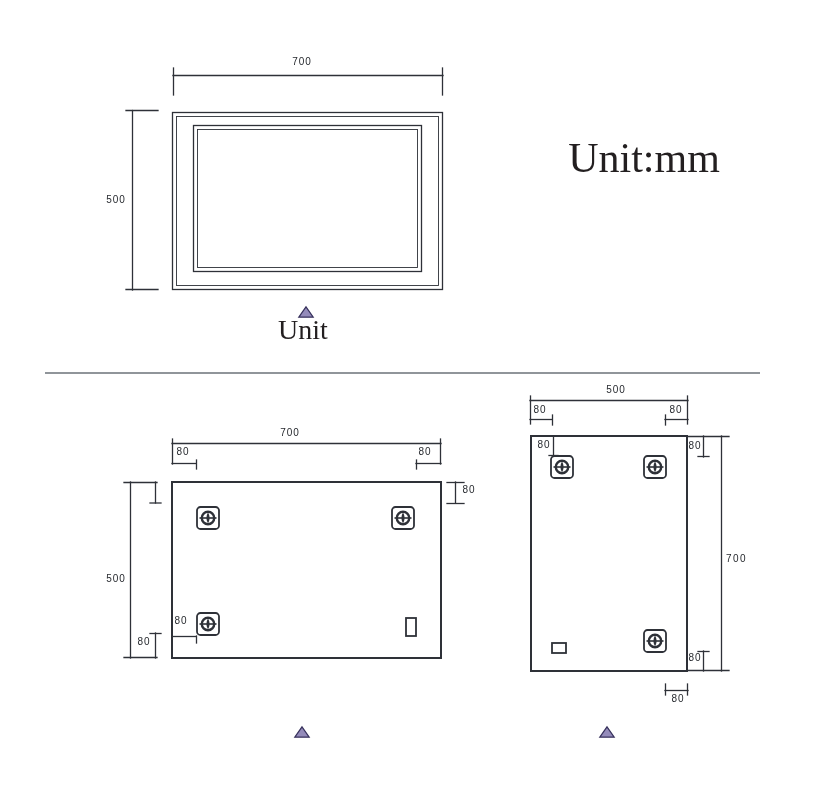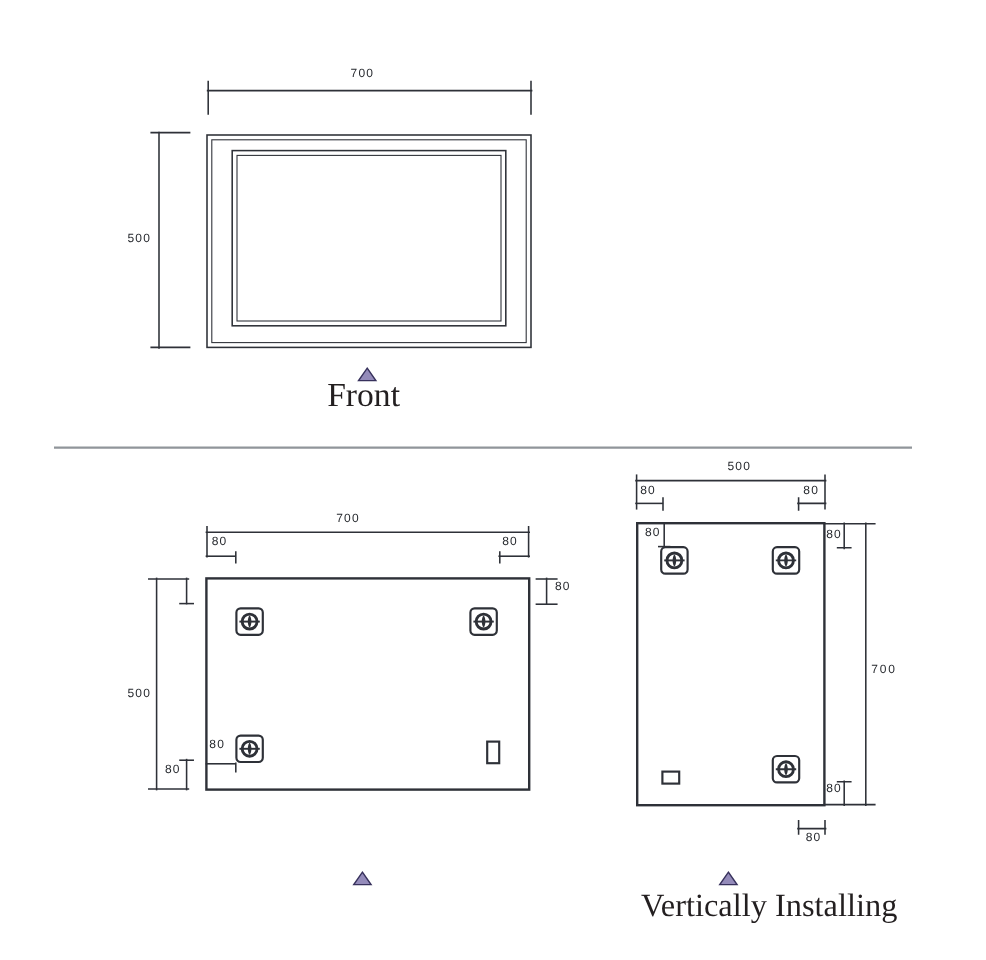--- a/index.html
+++ b/index.html
@@ -173,36 +173,36 @@
         <path class="ln" d="M687.5,684 V695"></path>
       </g>
       <use href="#bracket" x="562" y="467"></use>
       <use href="#bracket" x="655" y="467"></use>
       <use href="#bracket" x="655" y="641"></use>
       <rect class="jbox" x="552" y="643" width="14" height="10"></rect>
       <use href="#tri" x="599" y="726"></use>
     </g>
   </svg>
 
+  <span class="unit" style="left:556px;top:134px;width:176px">Unit:mm</span>
 
   <span class="dim" style="left:270px;top:56px;width:64px">700</span>
   <span class="dim" style="left:92px;top:194px;width:48px">500</span>
-  <span class="caption front-caption" style="left:243px;top:314px;width:120px">Front</span>
+  <span class="caption front-caption" style="left:243px;top:314px;width:120px">Unit</span>
 
   <span class="dim" style="left:258px;top:427px;width:64px">700</span>
   <span class="dim" style="left:170px;top:446px;width:26px">80</span>
   <span class="dim" style="left:412px;top:446px;width:26px">80</span>
   <span class="dim" style="left:92px;top:573px;width:48px">500</span>
   <span class="dim" style="left:456px;top:484px;width:26px">80</span>
   <span class="dim" style="left:131px;top:636px;width:26px">80</span>
   <span class="dim" style="left:168px;top:615px;width:26px">80</span>
 
   <span class="dim" style="left:584px;top:384px;width:64px">500</span>
   <span class="dim" style="left:527px;top:404px;width:26px">80</span>
   <span class="dim" style="left:663px;top:404px;width:26px">80</span>
   <span class="dim" style="left:531px;top:439px;width:26px">80</span>
   <span class="dim" style="left:682px;top:440px;width:26px">80</span>
   <span class="dim left" style="left:726px;top:553px;width:40px">700</span>
   <span class="dim" style="left:682px;top:652px;width:26px">80</span>
   <span class="dim" style="left:665px;top:693px;width:26px">80</span>
-  <span class="caption" style="left:491px;top:739px;width:300px">Vertically Installing</span>
 
 </div>
 
 </body></html>

